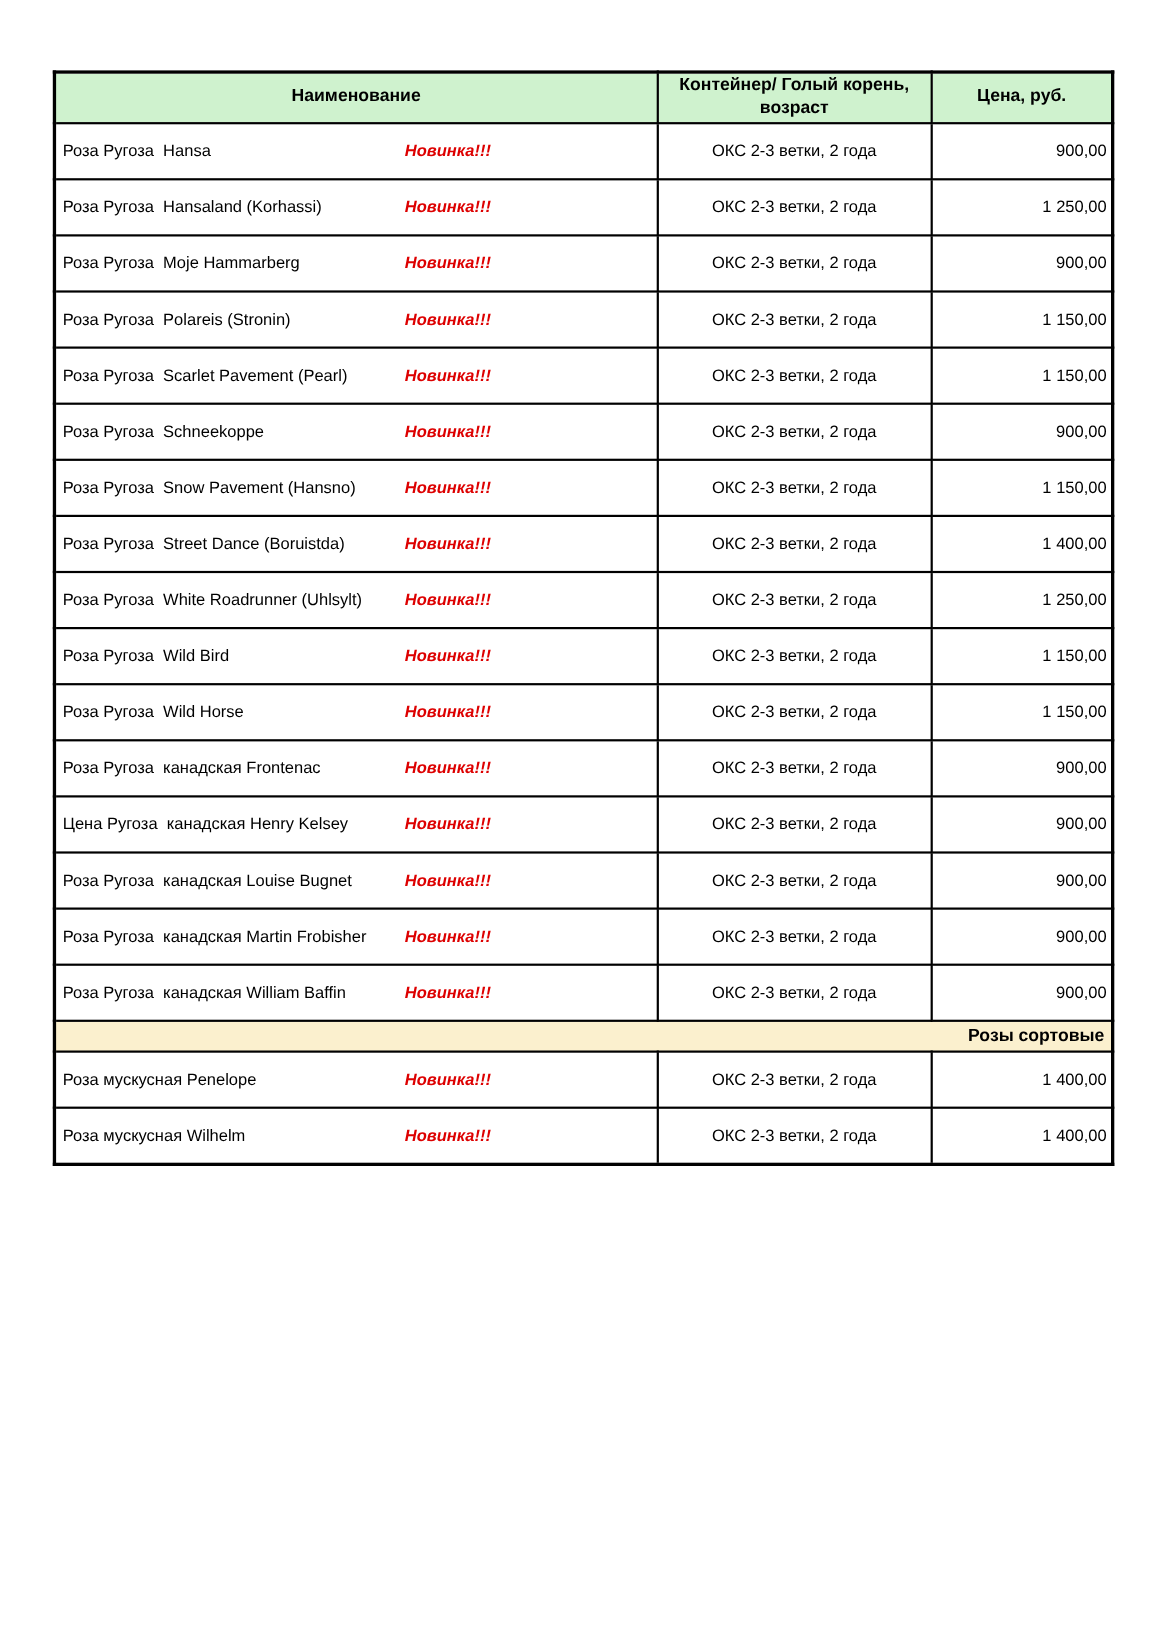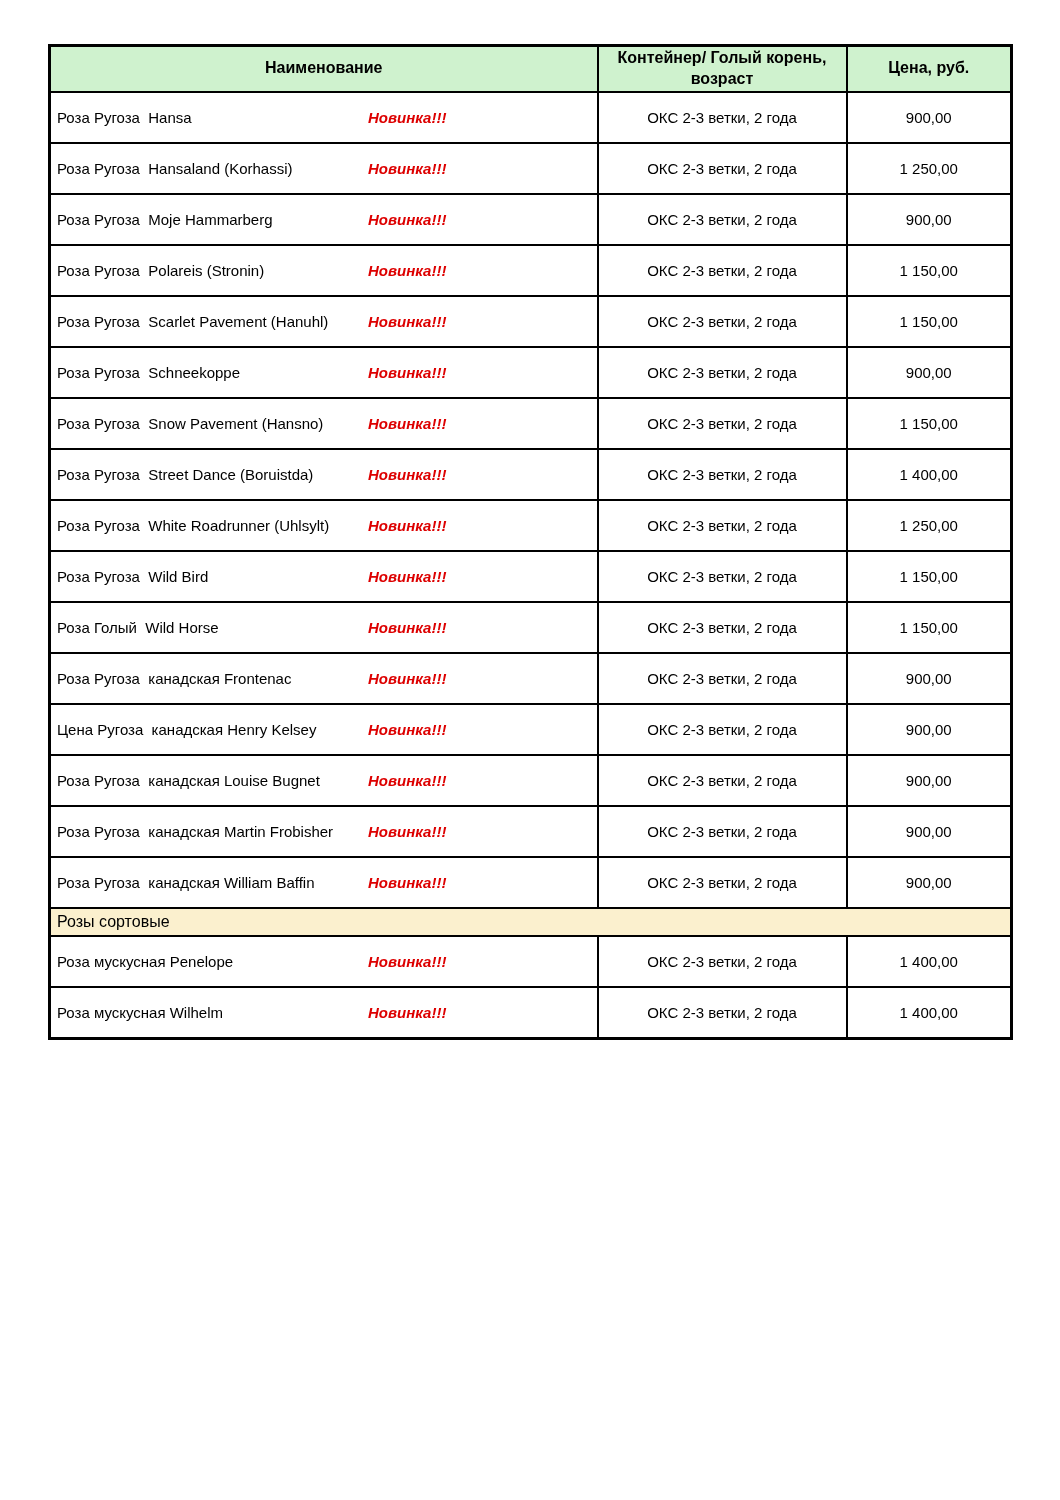--- a/index.html
+++ b/index.html
@@ -13,21 +13,21 @@
   html,body{margin:0;padding:0;}
   body{
     width:1060px;height:1500px;
     background:#ffffff;
     font-family:"Liberation Sans", sans-serif;
     color:#000;
     position:relative;
   }
   .sheet{
     position:absolute;
-    left:48px;top:44px;
+    left:48px;top:64px;
   }
   table.price-table{
     border-collapse:collapse;
     table-layout:fixed;
     width:962px;
     border:3px solid var(--border);
   }
   col.c-name{width:548px;}
   col.c-container{width:249px;}
   col.c-price{width:165px;}
@@ -52,27 +52,27 @@
   .namewrap{display:flex;}
   .name{white-space:pre;min-width:303px;}
   .nov{
     white-space:pre;
     color:var(--novelty);
     font-weight:bold;
     font-style:italic;
     padding-left:8px;
   }
   td.container-cell{text-align:center;padding:16px 4px;}
-  td.price-cell{text-align:center;padding:0 4px;}
+  td.price-cell{text-align:right;padding:0 4px;}
   td.section-cell{
     background:var(--section-bg);
-    font-weight:normal;
+    font-weight:bold;
     font-size:16px;
     padding:0 6px;
-    text-align:left;
+    text-align:right;
   }
 </style>
 </head>
 <body>
 
 <div class="sheet">
   <table class="price-table">
     <colgroup>
       <col class="c-name">
       <col class="c-container">
@@ -127,21 +127,21 @@
       </div>
     </td>
     <td class="container-cell">ОКС 2-3 ветки, 2 года</td>
     <td class="price-cell">1 150,00</td>
   </tr>
 
 
   <tr class="item-row">
     <td class="name-cell">
       <div class="namewrap">
-        <span class="name">Роза Ругоза  Scarlet Pavement (Hanuhl)</span>
+        <span class="name">Роза Ругоза  Scarlet Pavement (Pearl)</span>
         <span class="nov">Новинка!!!</span>
       </div>
     </td>
     <td class="container-cell">ОКС 2-3 ветки, 2 года</td>
     <td class="price-cell">1 150,00</td>
   </tr>
 
   <tr class="item-row">
     <td class="name-cell">
       <div class="namewrap">
@@ -193,21 +193,21 @@
         <span class="nov">Новинка!!!</span>
       </div>
     </td>
     <td class="container-cell">ОКС 2-3 ветки, 2 года</td>
     <td class="price-cell">1 150,00</td>
   </tr>
 
   <tr class="item-row">
     <td class="name-cell">
       <div class="namewrap">
-        <span class="name">Роза Голый  Wild Horse</span>
+        <span class="name">Роза Ругоза  Wild Horse</span>
         <span class="nov">Новинка!!!</span>
       </div>
     </td>
     <td class="container-cell">ОКС 2-3 ветки, 2 года</td>
     <td class="price-cell">1 150,00</td>
   </tr>
 
 
   <tr class="item-row">
     <td class="name-cell">

